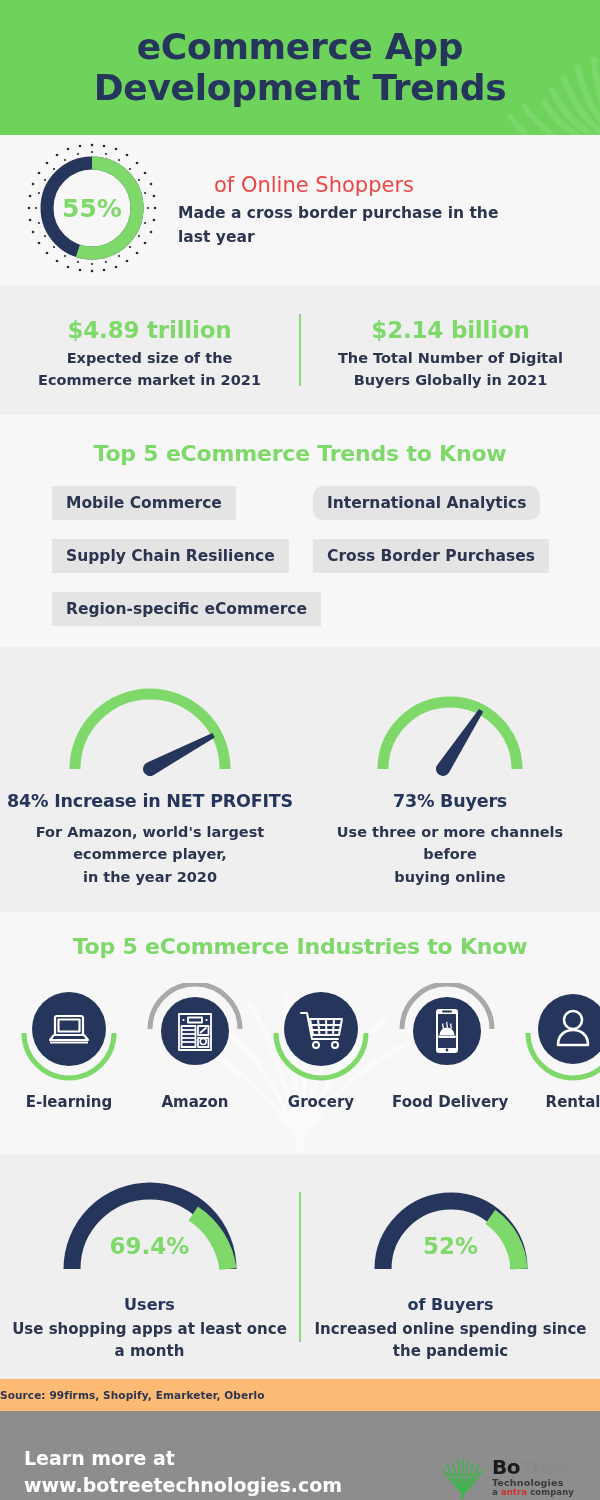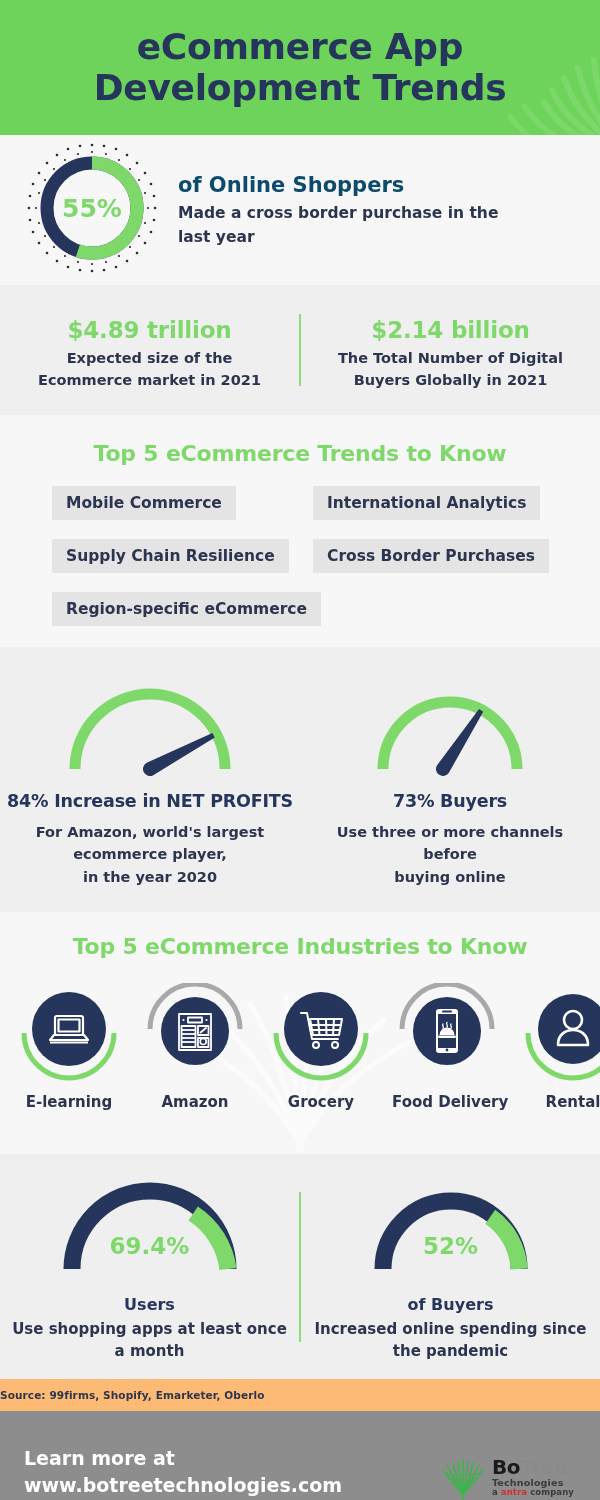--- a/index.html
+++ b/index.html
@@ -30,21 +30,21 @@
     letter-spacing:-.3px;
   }
 
   
   .band-light { background:#f7f7f7; }
   .band-gray  { background:#efefef; }
 
   
   .hero { height:150px; display:flex; align-items:center; padding:0 22px; gap:16px; }
   .hero-right { padding-top:2px; }
-  .hero-head { font-size:21px; font-weight:bold; color:#0c4a6e; margin-bottom:5px; }
+  .hero-head { font-size:21px; font-weight:normal; color:#ef4444; margin-bottom:5px;margin-left:36px; }
   .hero-sub { font-size:15.5px; line-height:1.5; color:#2c3550; font-weight:600; max-width:330px; }
 
   
   .stats2 { height:130px; display:flex; align-items:center; position:relative; }
   .stats2 .col { flex:1; text-align:center; padding:0 16px;margin-top:8px; }
   .stats2 .divider {
     width:2px; height:72px; background:#8ddc7c; flex:0 0 2px;
   }
   .stat-value { font-size:23px; font-weight:bold; color:#7ed96a; margin-bottom:5px; letter-spacing:-.2px;}
   .stat-desc { font-size:14.5px; line-height:1.45; color:#2c3550; font-weight:600; }
@@ -59,21 +59,21 @@
   .chip {
     position:absolute;
     background:#e4e4e4;
     color:#2c3550;
     font-size:15.5px;
     font-weight:600;
     padding:8px 14px;
     white-space:nowrap;
   }
   .chip.c0 { left:52px;  top:0px;  }
-  .chip.c1 { left:313px; top:0px;  }
+  .chip.c1 { left:313px; top:0px;border-radius:10px;  }
   .chip.c2 { left:52px;  top:53px; }
   .chip.c3 { left:313px; top:53px; }
   .chip.c4 { left:52px;  top:106px;}
 
   
   .gauges { height:265px; display:flex; padding-top:22px; }
   .gauge-col { flex:1; text-align:center; }
   .gauge-title { font-size:17.5px; font-weight:600; color:#26355b; margin:10px 0 10px; letter-spacing:-.2px;}
   .gauge-desc { font-size:14.5px; line-height:1.55; color:#2c3550; font-weight:600; }
 

